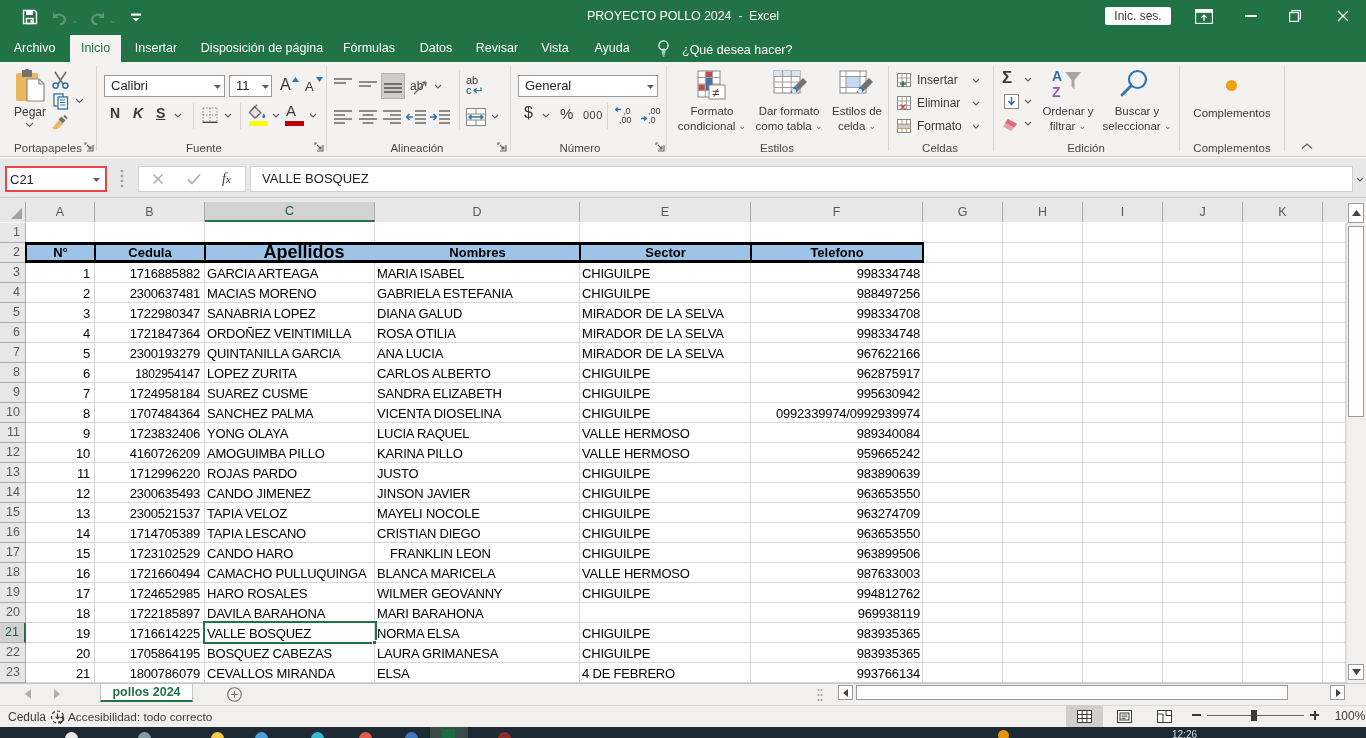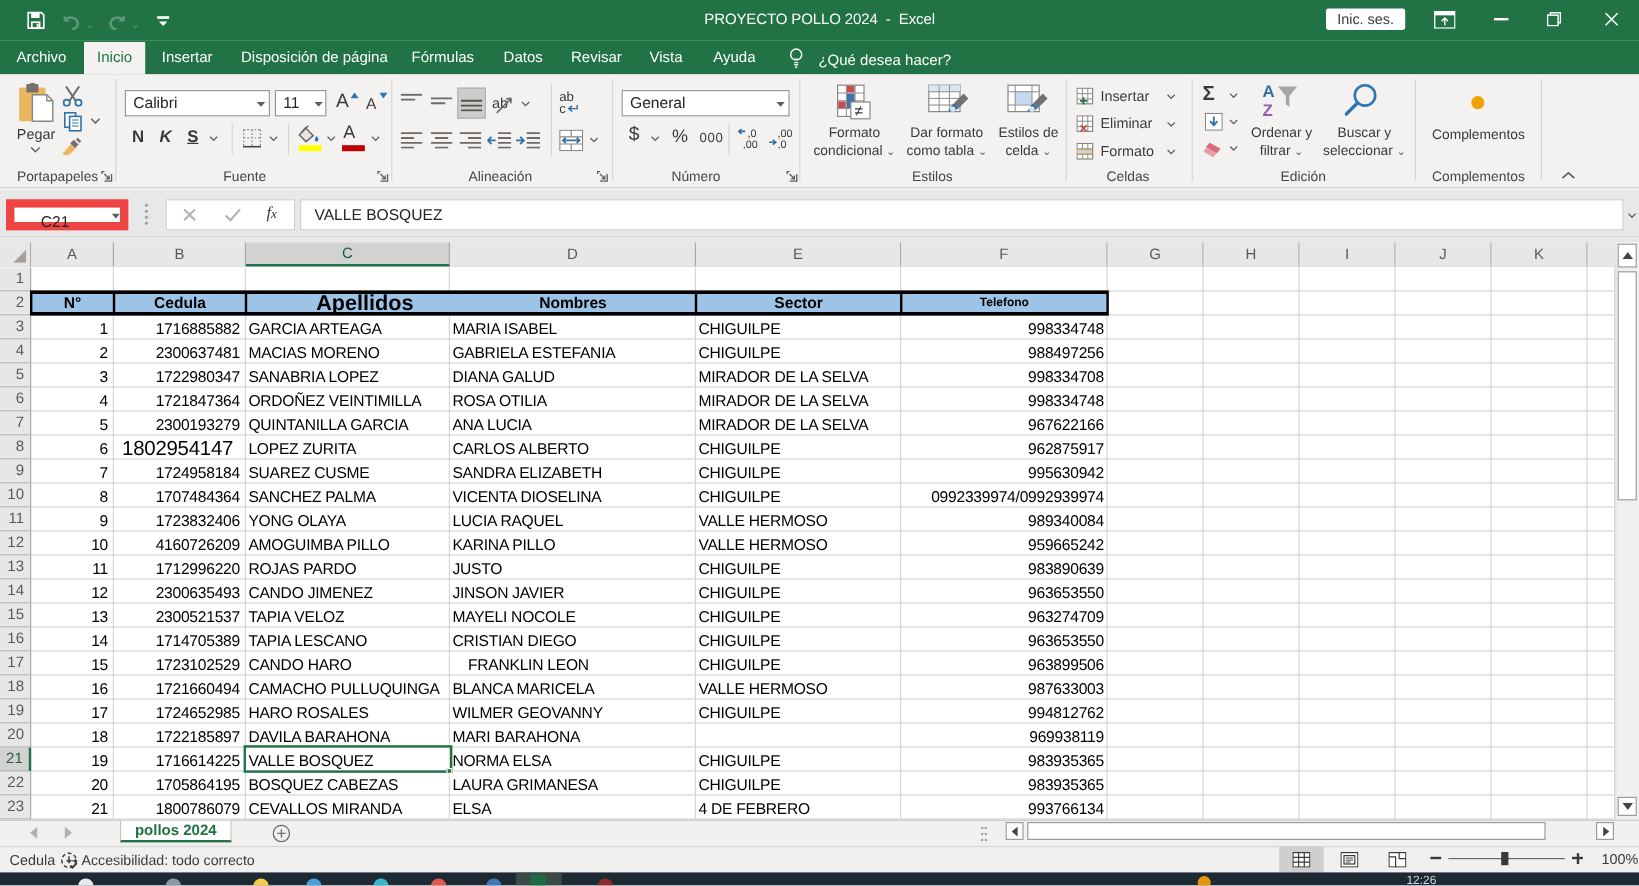--- a/index.html
+++ b/index.html
@@ -326,21 +326,21 @@
 <div class="a ct" style="left:1002px;top:119px;width:132px;height:13px;font-size:11.5px;color:#3b3a39">filtrar&nbsp;<span style="font-size:9px;color:#605e5c">⌄</span></div>
 <svg class="a" style="left:1118px;top:68px" width="32" height="32" viewBox="0 0 32 32">
 <circle cx="19.5" cy="11.5" r="8.5" fill="none" stroke="#2e75b6" stroke-width="2.2"></circle>
 <path d="M13 18 L4 27" stroke="#2e75b6" stroke-width="2.8" stroke-linecap="round"></path>
 </svg>
 <div class="a ct" style="left:1071px;top:104px;width:132px;height:13px;font-size:11.5px;color:#3b3a39">Buscar y</div>
 <div class="a ct" style="left:1071px;top:119px;width:132px;height:13px;font-size:11.5px;color:#3b3a39">seleccionar&nbsp;<span style="font-size:9px;color:#605e5c">⌄</span></div>
 <div class="a" style="left:1226px;top:80px;width:11px;height:11px;border-radius:50%;background:#f2a104"></div>
 <div class="a ct" style="left:1166px;top:106px;width:132px;height:13px;font-size:11.5px;color:#3b3a39">Complementos</div>
 <div class="a" style="left:0;top:158px;width:1366px;height:40px;background:#e9e8e8;border-bottom:1px solid #cfcdcb"></div>
-<div class="a" style="left:5px;top:166px;width:102px;height:26px;background:#fff;border:7px solid #ef4444;font-size:13px;color:#252423;line-height:24px;padding-left:22px">C21</div>
+<div class="a" style="left:5px;top:166px;width:102px;height:26px;background:#fff;border:2px solid #ef4444;font-size:13px;color:#252423;line-height:24px;padding-left:3px">C21</div>
 <svg class="a" style="left:93px;top:178px" width="7" height="4" viewBox="0 0 7 4">
     <path d="M0 0 h7 l-3.5 4 z" fill="#605e5c"></path>
   </svg>
 <svg class="a" style="left:119px;top:169px" width="6" height="20" viewBox="0 0 6 20">
 <circle cx="3" cy="2" r="1.3" fill="#a09e9c"></circle>
     <circle cx="3" cy="7" r="1.3" fill="#a09e9c"></circle>
 <circle cx="3" cy="12" r="1.3" fill="#a09e9c"></circle>
     <circle cx="3" cy="17" r="1.3" fill="#a09e9c"></circle>
 </svg>
 <div class="a" style="left:138px;top:166px;width:108px;height:26px;background:#fff;border:1px solid #d0cecc"></div>
@@ -431,21 +431,21 @@
 <div class="a" style="left:26px;top:622px;width:1320px;height:1px;background:#d6d6d6"></div>
 <div class="a" style="left:26px;top:642px;width:1320px;height:1px;background:#d6d6d6"></div>
 <div class="a" style="left:26px;top:662px;width:1320px;height:1px;background:#d6d6d6"></div>
 <div class="a" style="left:26px;top:682px;width:1320px;height:1px;background:#d6d6d6"></div>
 <div class="a" style="left:25px;top:242px;width:899px;height:21px;background:#000"></div>
 <div class="a ct" style="left:27px;top:245px;width:67px;height:15px;background:#9dc3e6;color:#000;font-size:13px;font-weight:700">N°</div>
 <div class="a ct" style="left:96px;top:245px;width:108px;height:15px;background:#9dc3e6;color:#000;font-size:13px;font-weight:700">Cedula</div>
 <div class="a ct" style="left:206px;top:245px;width:196px;height:15px;background:#9dc3e6;color:#000;font-size:18px;font-weight:700">Apellidos</div>
 <div class="a ct" style="left:376px;top:245px;width:203px;height:15px;background:#9dc3e6;color:#000;font-size:13px;font-weight:700">Nombres</div>
 <div class="a ct" style="left:581px;top:245px;width:169px;height:15px;background:#9dc3e6;color:#000;font-size:13px;font-weight:700">Sector</div>
-<div class="a ct" style="left:752px;top:245px;width:170px;height:15px;background:#9dc3e6;color:#000;font-size:10px;font-weight:700">Telefono</div>
+<div class="a ct" style="left:752px;top:245px;width:170px;height:15px;background:#9dc3e6;color:#000;font-size:13px;font-weight:700">Telefono</div>
 <div class="a" style="left:27px;top:265px;width:67px;height:18px;font-size:13px;color:#000;text-align:right;line-height:18px;padding-right:4px;letter-spacing:-0.2px">1</div>
 <div class="a" style="left:96px;top:265px;width:108px;height:18px;font-size:13px;color:#000;text-align:right;line-height:18px;padding-right:4px;letter-spacing:-0.2px">1716885882</div>
 <div class="a" style="left:206px;top:265px;width:300px;height:18px;font-size:13px;color:#000;line-height:18px;padding-left:1px;letter-spacing:-0.2px;white-space:nowrap">GARCIA ARTEAGA</div>
 <div class="a" style="left:376px;top:265px;width:203px;height:18px;font-size:13px;color:#000;line-height:18px;padding-left:1px;letter-spacing:-0.2px;white-space:nowrap">MARIA ISABEL</div>
 <div class="a" style="left:581px;top:265px;width:169px;height:18px;font-size:13px;color:#000;line-height:18px;padding-left:1px;letter-spacing:-0.2px;white-space:nowrap">CHIGUILPE</div>
 <div class="a" style="left:751px;top:265px;width:169px;height:18px;font-size:13px;color:#000;text-align:right;line-height:18px;letter-spacing:-0.2px">998334748</div>
 <div class="a" style="left:27px;top:285px;width:67px;height:18px;font-size:13px;color:#000;text-align:right;line-height:18px;padding-right:4px;letter-spacing:-0.2px">2</div>
 <div class="a" style="left:96px;top:285px;width:108px;height:18px;font-size:13px;color:#000;text-align:right;line-height:18px;padding-right:4px;letter-spacing:-0.2px">2300637481</div>
 <div class="a" style="left:206px;top:285px;width:300px;height:18px;font-size:13px;color:#000;line-height:18px;padding-left:1px;letter-spacing:-0.2px;white-space:nowrap">MACIAS MORENO</div>
 <div class="a" style="left:376px;top:285px;width:203px;height:18px;font-size:13px;color:#000;line-height:18px;padding-left:1px;letter-spacing:-0.2px;white-space:nowrap">GABRIELA ESTEFANIA</div>
@@ -463,21 +463,21 @@
 <div class="a" style="left:376px;top:325px;width:203px;height:18px;font-size:13px;color:#000;line-height:18px;padding-left:1px;letter-spacing:-0.2px;white-space:nowrap">ROSA OTILIA</div>
 <div class="a" style="left:581px;top:325px;width:169px;height:18px;font-size:13px;color:#000;line-height:18px;padding-left:1px;letter-spacing:-0.2px;white-space:nowrap">MIRADOR DE LA SELVA</div>
 <div class="a" style="left:751px;top:325px;width:169px;height:18px;font-size:13px;color:#000;text-align:right;line-height:18px;letter-spacing:-0.2px">998334748</div>
 <div class="a" style="left:27px;top:345px;width:67px;height:18px;font-size:13px;color:#000;text-align:right;line-height:18px;padding-right:4px;letter-spacing:-0.2px">5</div>
 <div class="a" style="left:96px;top:345px;width:108px;height:18px;font-size:13px;color:#000;text-align:right;line-height:18px;padding-right:4px;letter-spacing:-0.2px">2300193279</div>
 <div class="a" style="left:206px;top:345px;width:300px;height:18px;font-size:13px;color:#000;line-height:18px;padding-left:1px;letter-spacing:-0.2px;white-space:nowrap">QUINTANILLA GARCIA</div>
 <div class="a" style="left:376px;top:345px;width:203px;height:18px;font-size:13px;color:#000;line-height:18px;padding-left:1px;letter-spacing:-0.2px;white-space:nowrap">ANA LUCIA</div>
 <div class="a" style="left:581px;top:345px;width:169px;height:18px;font-size:13px;color:#000;line-height:18px;padding-left:1px;letter-spacing:-0.2px;white-space:nowrap">MIRADOR DE LA SELVA</div>
 <div class="a" style="left:751px;top:345px;width:169px;height:18px;font-size:13px;color:#000;text-align:right;line-height:18px;letter-spacing:-0.2px">967622166</div>
 <div class="a" style="left:27px;top:365px;width:67px;height:18px;font-size:13px;color:#000;text-align:right;line-height:18px;padding-right:4px;letter-spacing:-0.2px">6</div>
-<div class="a" style="left:96px;top:365px;width:108px;height:18px;font-size:17px;color:#000;text-align:center;line-height:18px;padding-right:4px;letter-spacing:-0.2px">1802954147</div>
+<div class="a" style="left:96px;top:365px;width:108px;height:18px;font-size:12px;color:#000;text-align:right;line-height:18px;padding-right:4px;letter-spacing:-0.2px">1802954147</div>
 <div class="a" style="left:206px;top:365px;width:300px;height:18px;font-size:13px;color:#000;line-height:18px;padding-left:1px;letter-spacing:-0.2px;white-space:nowrap">LOPEZ ZURITA</div>
 <div class="a" style="left:376px;top:365px;width:203px;height:18px;font-size:13px;color:#000;line-height:18px;padding-left:1px;letter-spacing:-0.2px;white-space:nowrap">CARLOS ALBERTO</div>
 <div class="a" style="left:581px;top:365px;width:169px;height:18px;font-size:13px;color:#000;line-height:18px;padding-left:1px;letter-spacing:-0.2px;white-space:nowrap">CHIGUILPE</div>
 <div class="a" style="left:751px;top:365px;width:169px;height:18px;font-size:13px;color:#000;text-align:right;line-height:18px;letter-spacing:-0.2px">962875917</div>
 <div class="a" style="left:27px;top:385px;width:67px;height:18px;font-size:13px;color:#000;text-align:right;line-height:18px;padding-right:4px;letter-spacing:-0.2px">7</div>
 <div class="a" style="left:96px;top:385px;width:108px;height:18px;font-size:13px;color:#000;text-align:right;line-height:18px;padding-right:4px;letter-spacing:-0.2px">1724958184</div>
 <div class="a" style="left:206px;top:385px;width:300px;height:18px;font-size:13px;color:#000;line-height:18px;padding-left:1px;letter-spacing:-0.2px;white-space:nowrap">SUAREZ CUSME</div>
 <div class="a" style="left:376px;top:385px;width:203px;height:18px;font-size:13px;color:#000;line-height:18px;padding-left:1px;letter-spacing:-0.2px;white-space:nowrap">SANDRA ELIZABETH</div>
 <div class="a" style="left:581px;top:385px;width:169px;height:18px;font-size:13px;color:#000;line-height:18px;padding-left:1px;letter-spacing:-0.2px;white-space:nowrap">CHIGUILPE</div>
 <div class="a" style="left:751px;top:385px;width:169px;height:18px;font-size:13px;color:#000;text-align:right;line-height:18px;letter-spacing:-0.2px">995630942</div>

